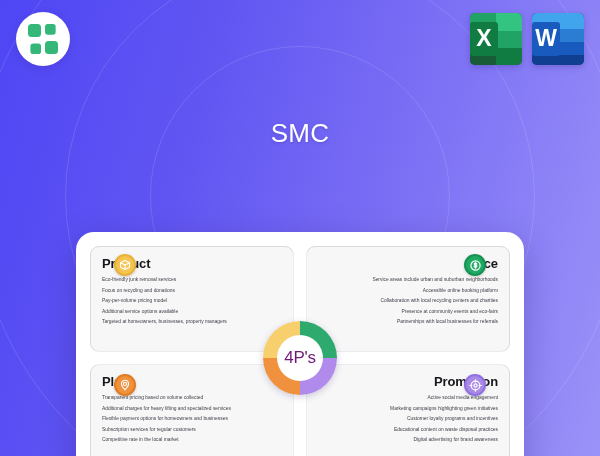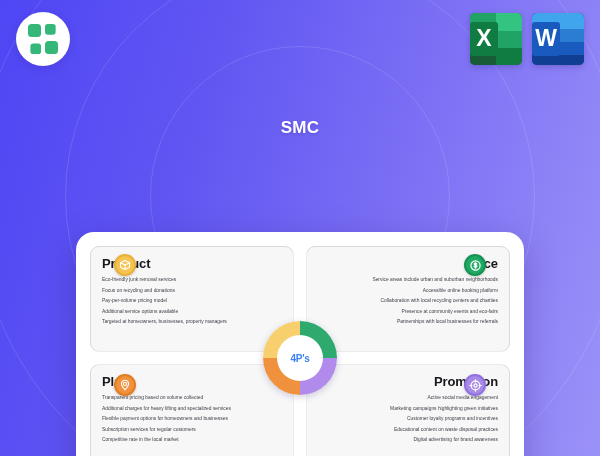--- a/index.html
+++ b/index.html
@@ -74,21 +74,21 @@
   .wd .b2 { position:absolute; left:0; top:30%; width:100%; height:26%; background:#2b7cd3; }
   .wd .b3 { position:absolute; left:0; top:56%; width:100%; height:24%; background:#185abd; }
   .wd .b4 { position:absolute; left:0; top:80%; width:100%; height:20%; background:#103f91; }
   .wd .tile { background:#185abd; }
 
   
   .title-wrap {
     position:absolute; top:118px; left:0; right:0; text-align:center; z-index:5;
     color:#ffffff; text-shadow:0 1px 3px rgba(40,20,120,0.25);
   }
-  .t-sub { font-size:17px; font-weight:bold; letter-spacing:0.2px; }
+  .t-sub { font-size:26px; font-weight:normal; letter-spacing:0.2px; }
   .t-main { font-size:28px; font-weight:bold; margin-top:7px; letter-spacing:-0.2px; }
 
   
   .card {
     position:absolute; left:76px; top:232px; width:448px; height:252px;
     background:#ffffff; border-radius:18px;
     box-shadow:0 10px 34px rgba(35,15,95,0.26);
     z-index:4; padding:14px;
   }
   .grid {
@@ -139,21 +139,21 @@
       #2eaa6e 0deg 90deg,
       #b18bec 90deg 180deg,
       #f0913d 180deg 270deg,
       #f8cf6d 270deg 360deg);
     display:flex; align-items:center; justify-content:center;
     box-shadow:0 2px 7px rgba(40,20,90,0.2);
   }
   .donut-hole {
     width:46px; height:46px; border-radius:50%; background:#fff;
     display:flex; align-items:center; justify-content:center;
-    font-size:10px; font-weight:bold; color:#3b82f6; letter-spacing:-0.3px;
+    font-size:17px; font-weight:normal; color:#701a75; letter-spacing:-0.3px;
   }
   .cross-h, .cross-v {
     position:absolute; background:#ffffff; z-index:7;
   }
   .cross-h { left:0; right:0; top:50%; height:13px; transform:translateY(-50%); }
   .cross-v { top:0; bottom:0; left:50%; width:13px; transform:translateX(-50%); }
 </style>
 </head>
 <body>
 

